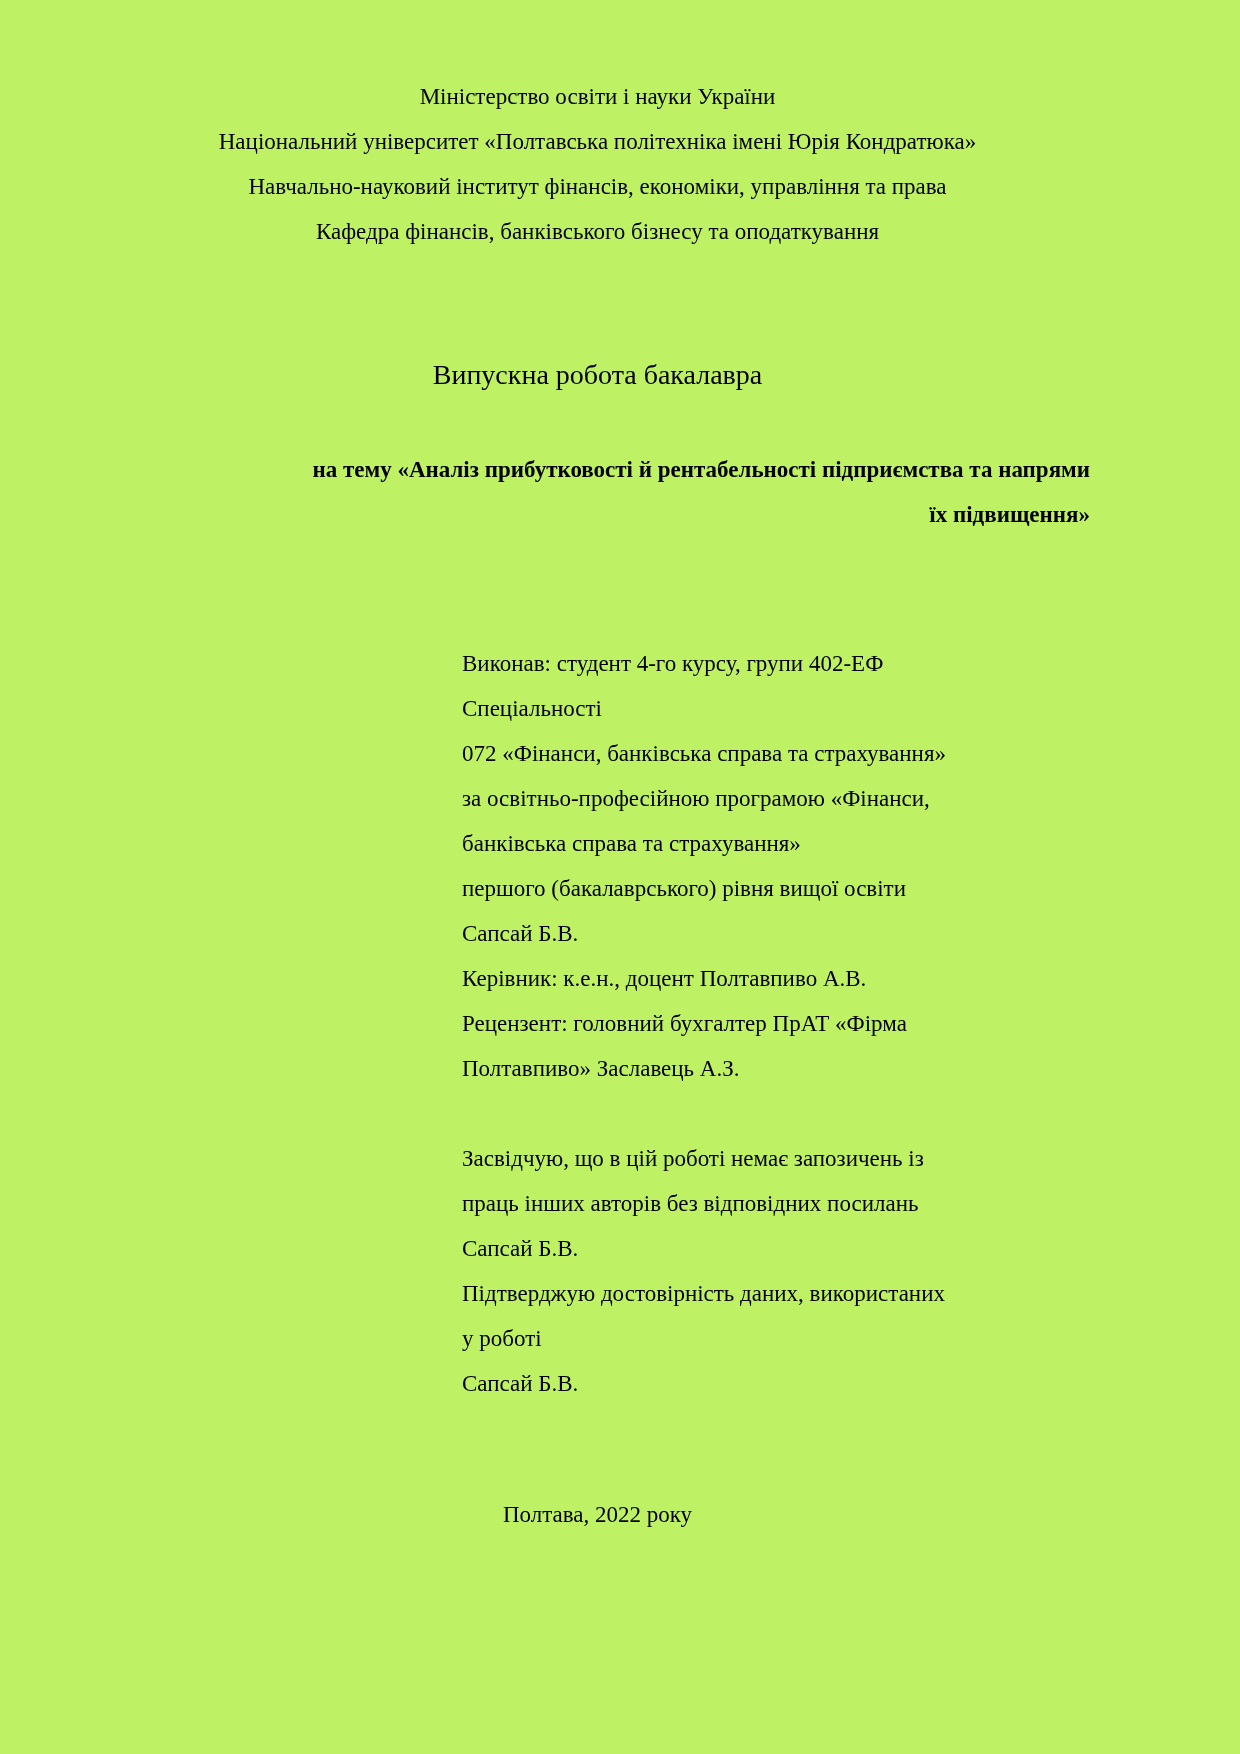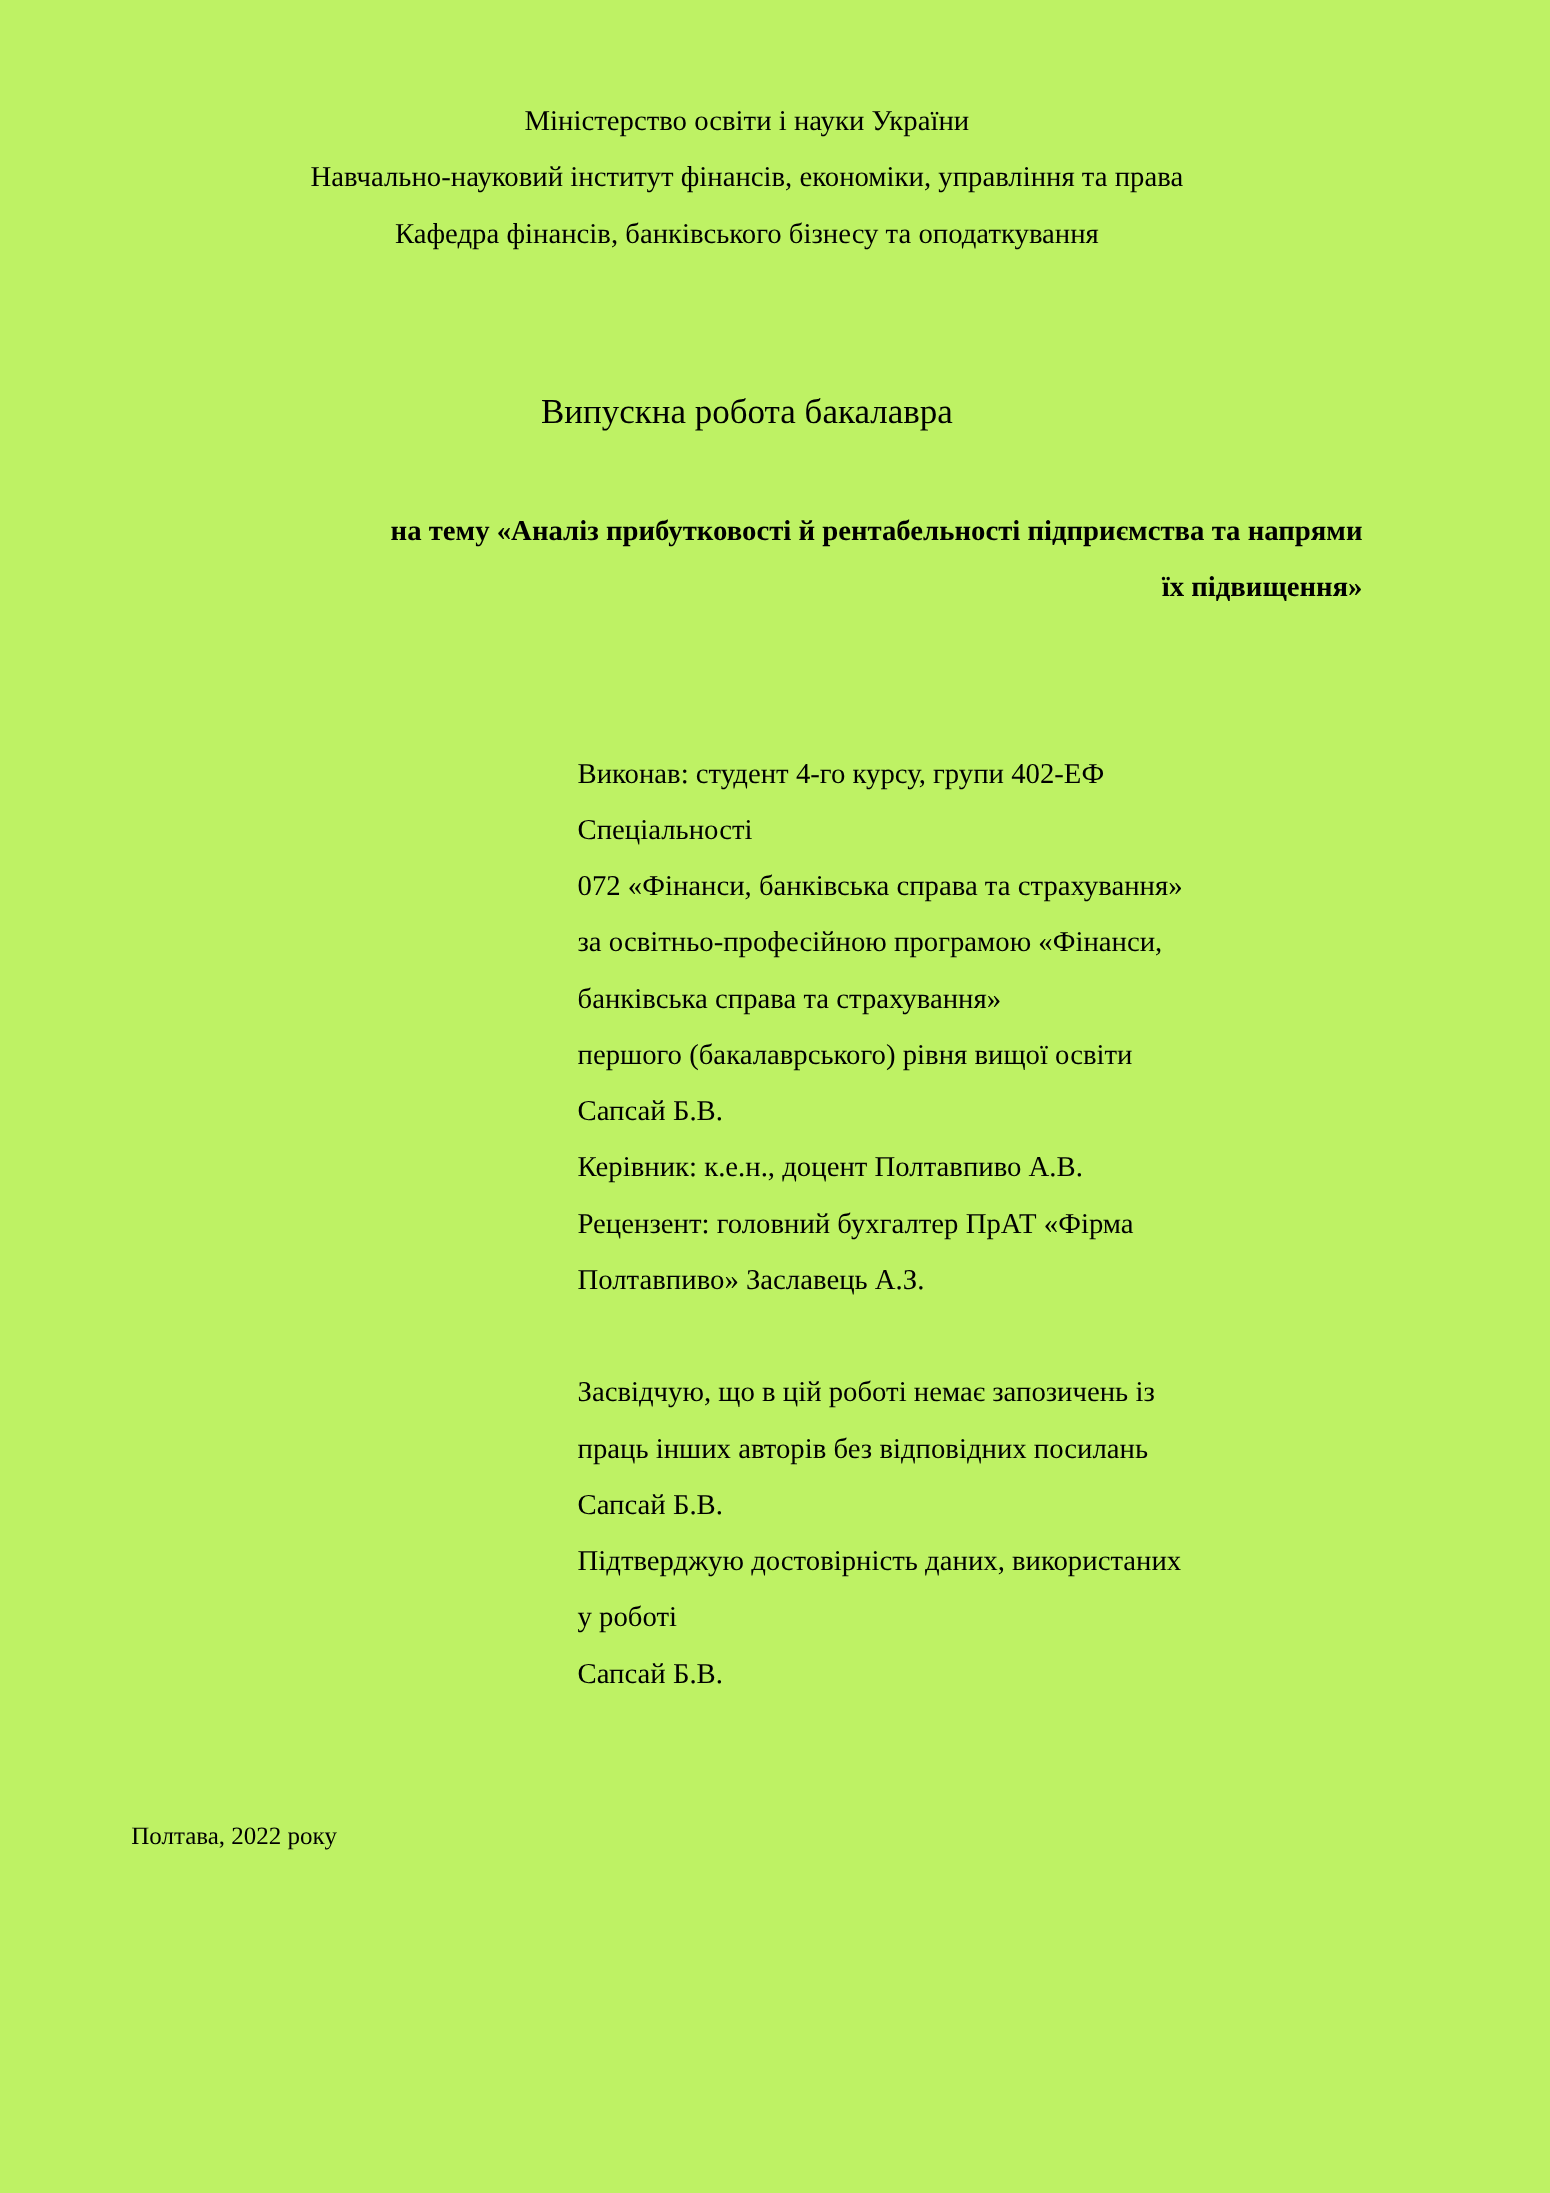--- a/index.html
+++ b/index.html
@@ -58,31 +58,33 @@
       margin-left: 357px;
     }
 
     .declaration-block .line,
     .attribution-block .line {
       white-space: nowrap;
     }
 
     .footer-line {
       margin-top: 86px;
-      font-size: 20px;
+      text-align: center;
+      font-size: 23px;
       line-height: 45px;
     }
   </style>
 </head>
 <body>
 
 <div class="page">
 
   <div class="header-block">
     <div class="line">Міністерство освіти і науки України</div>
+    <div class="line">Національний університет «Полтавська політехніка імені Юрія Кондратюка»</div>
     <div class="line">Навчально-науковий інститут фінансів, економіки, управління та права</div>
     <div class="line">Кафедра фінансів, банківського бізнесу та оподаткування</div>
   </div>
 
   <div class="doc-title">Випускна робота бакалавра</div>
 
   <div class="topic-block">
     <div class="line">на тему «Аналіз прибутковості й рентабельності підприємства та напрями</div>
     <div class="line">їх підвищення»</div>
   </div>

